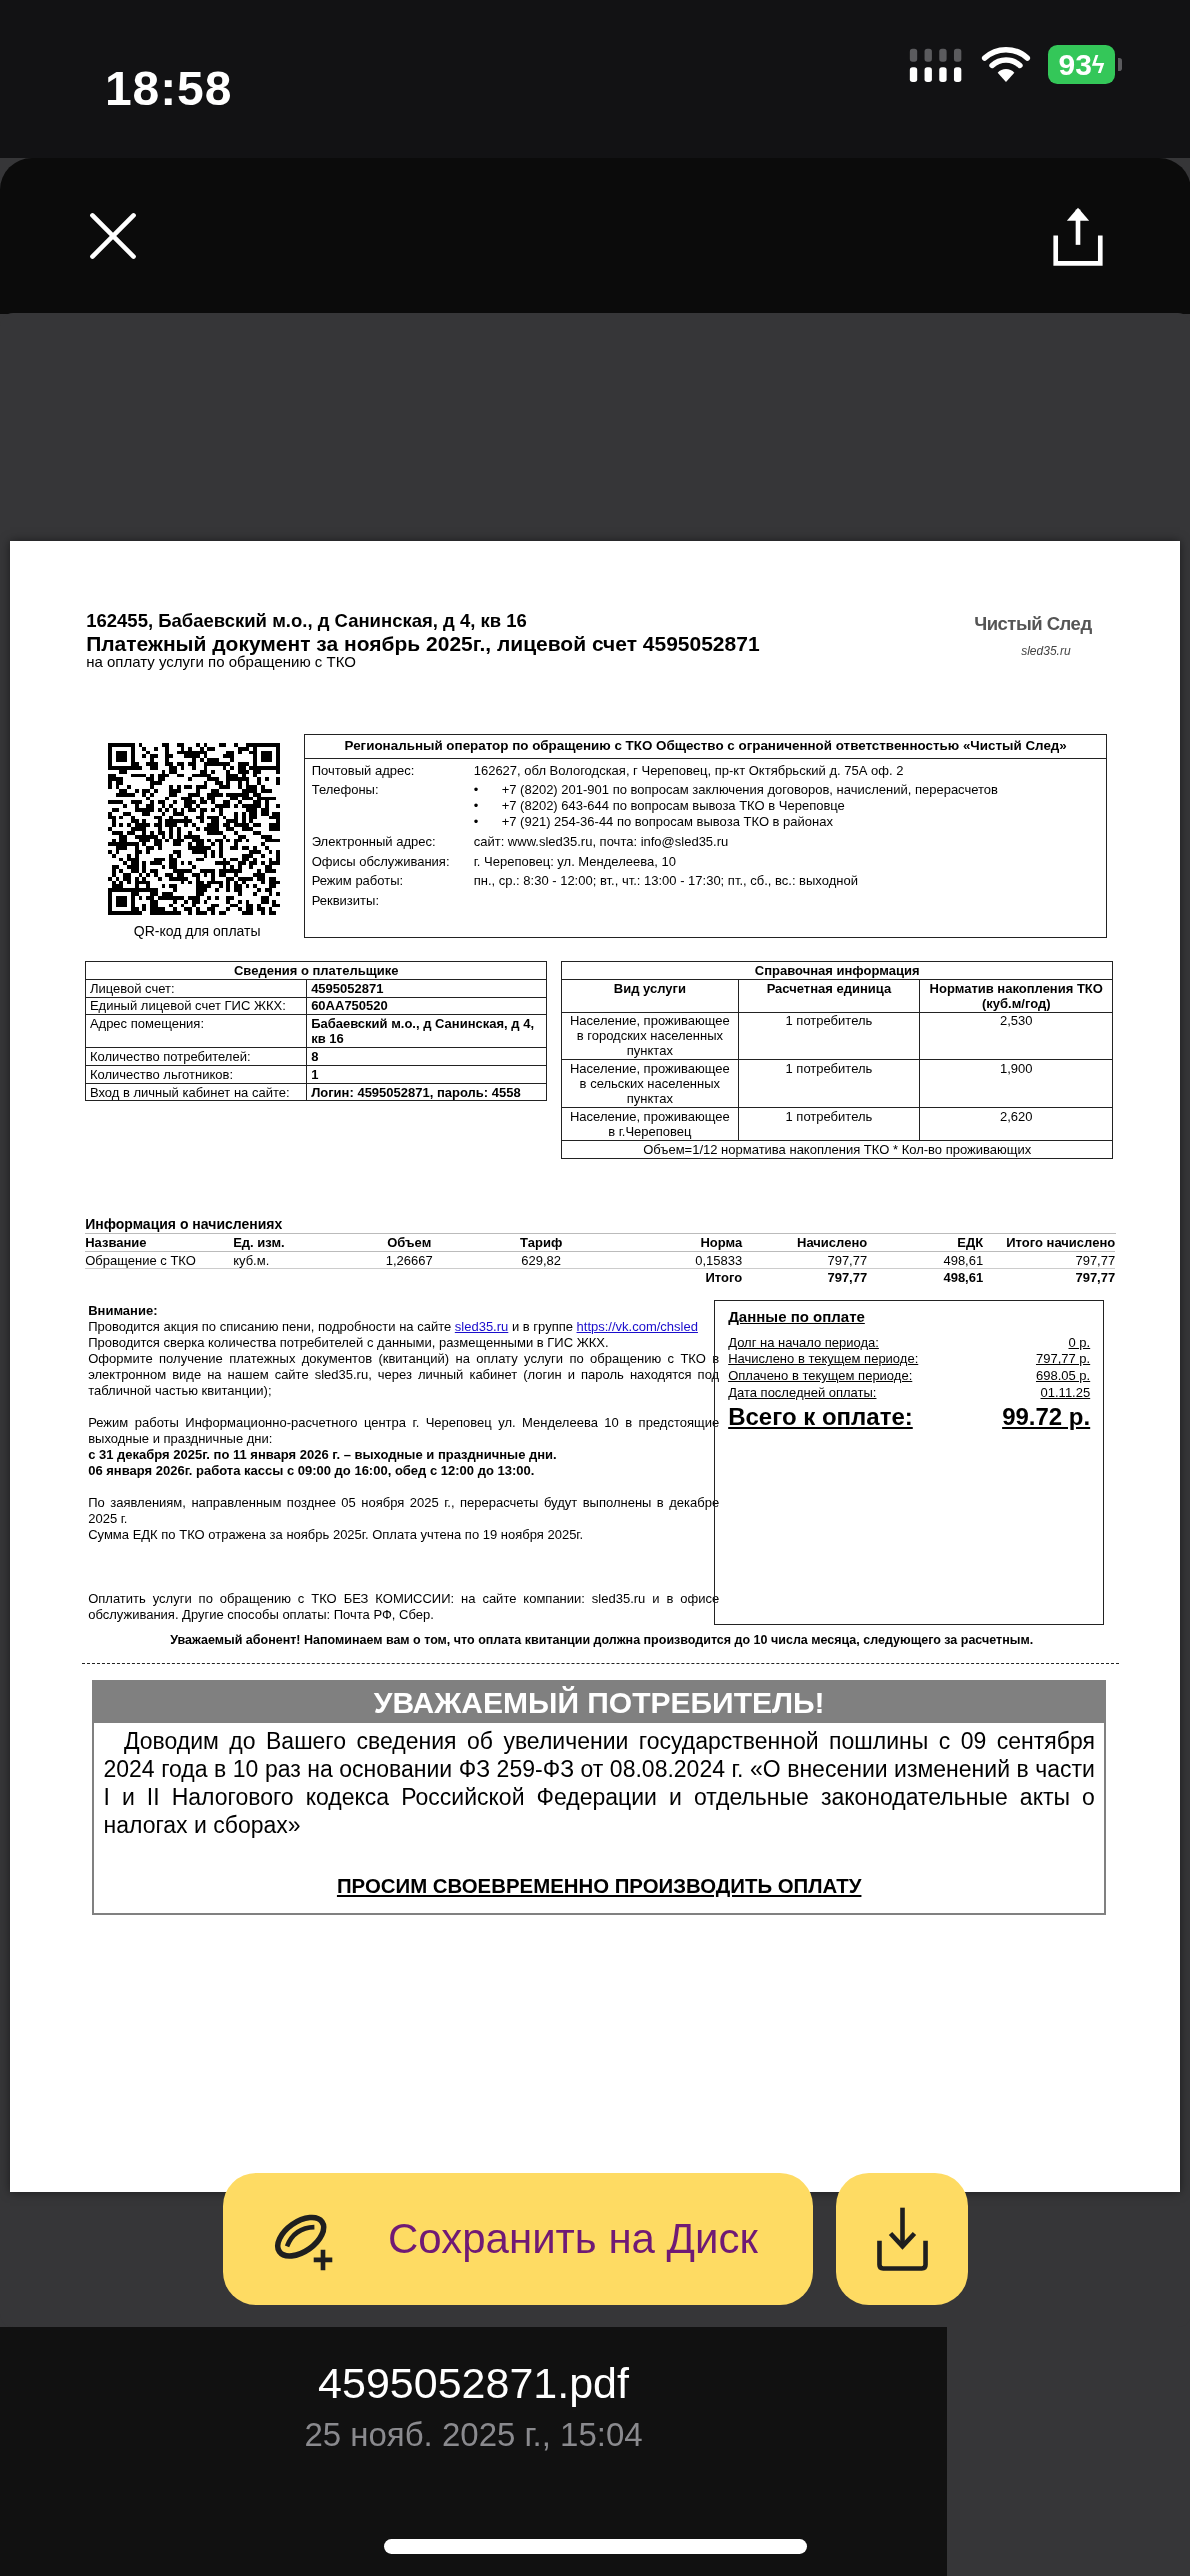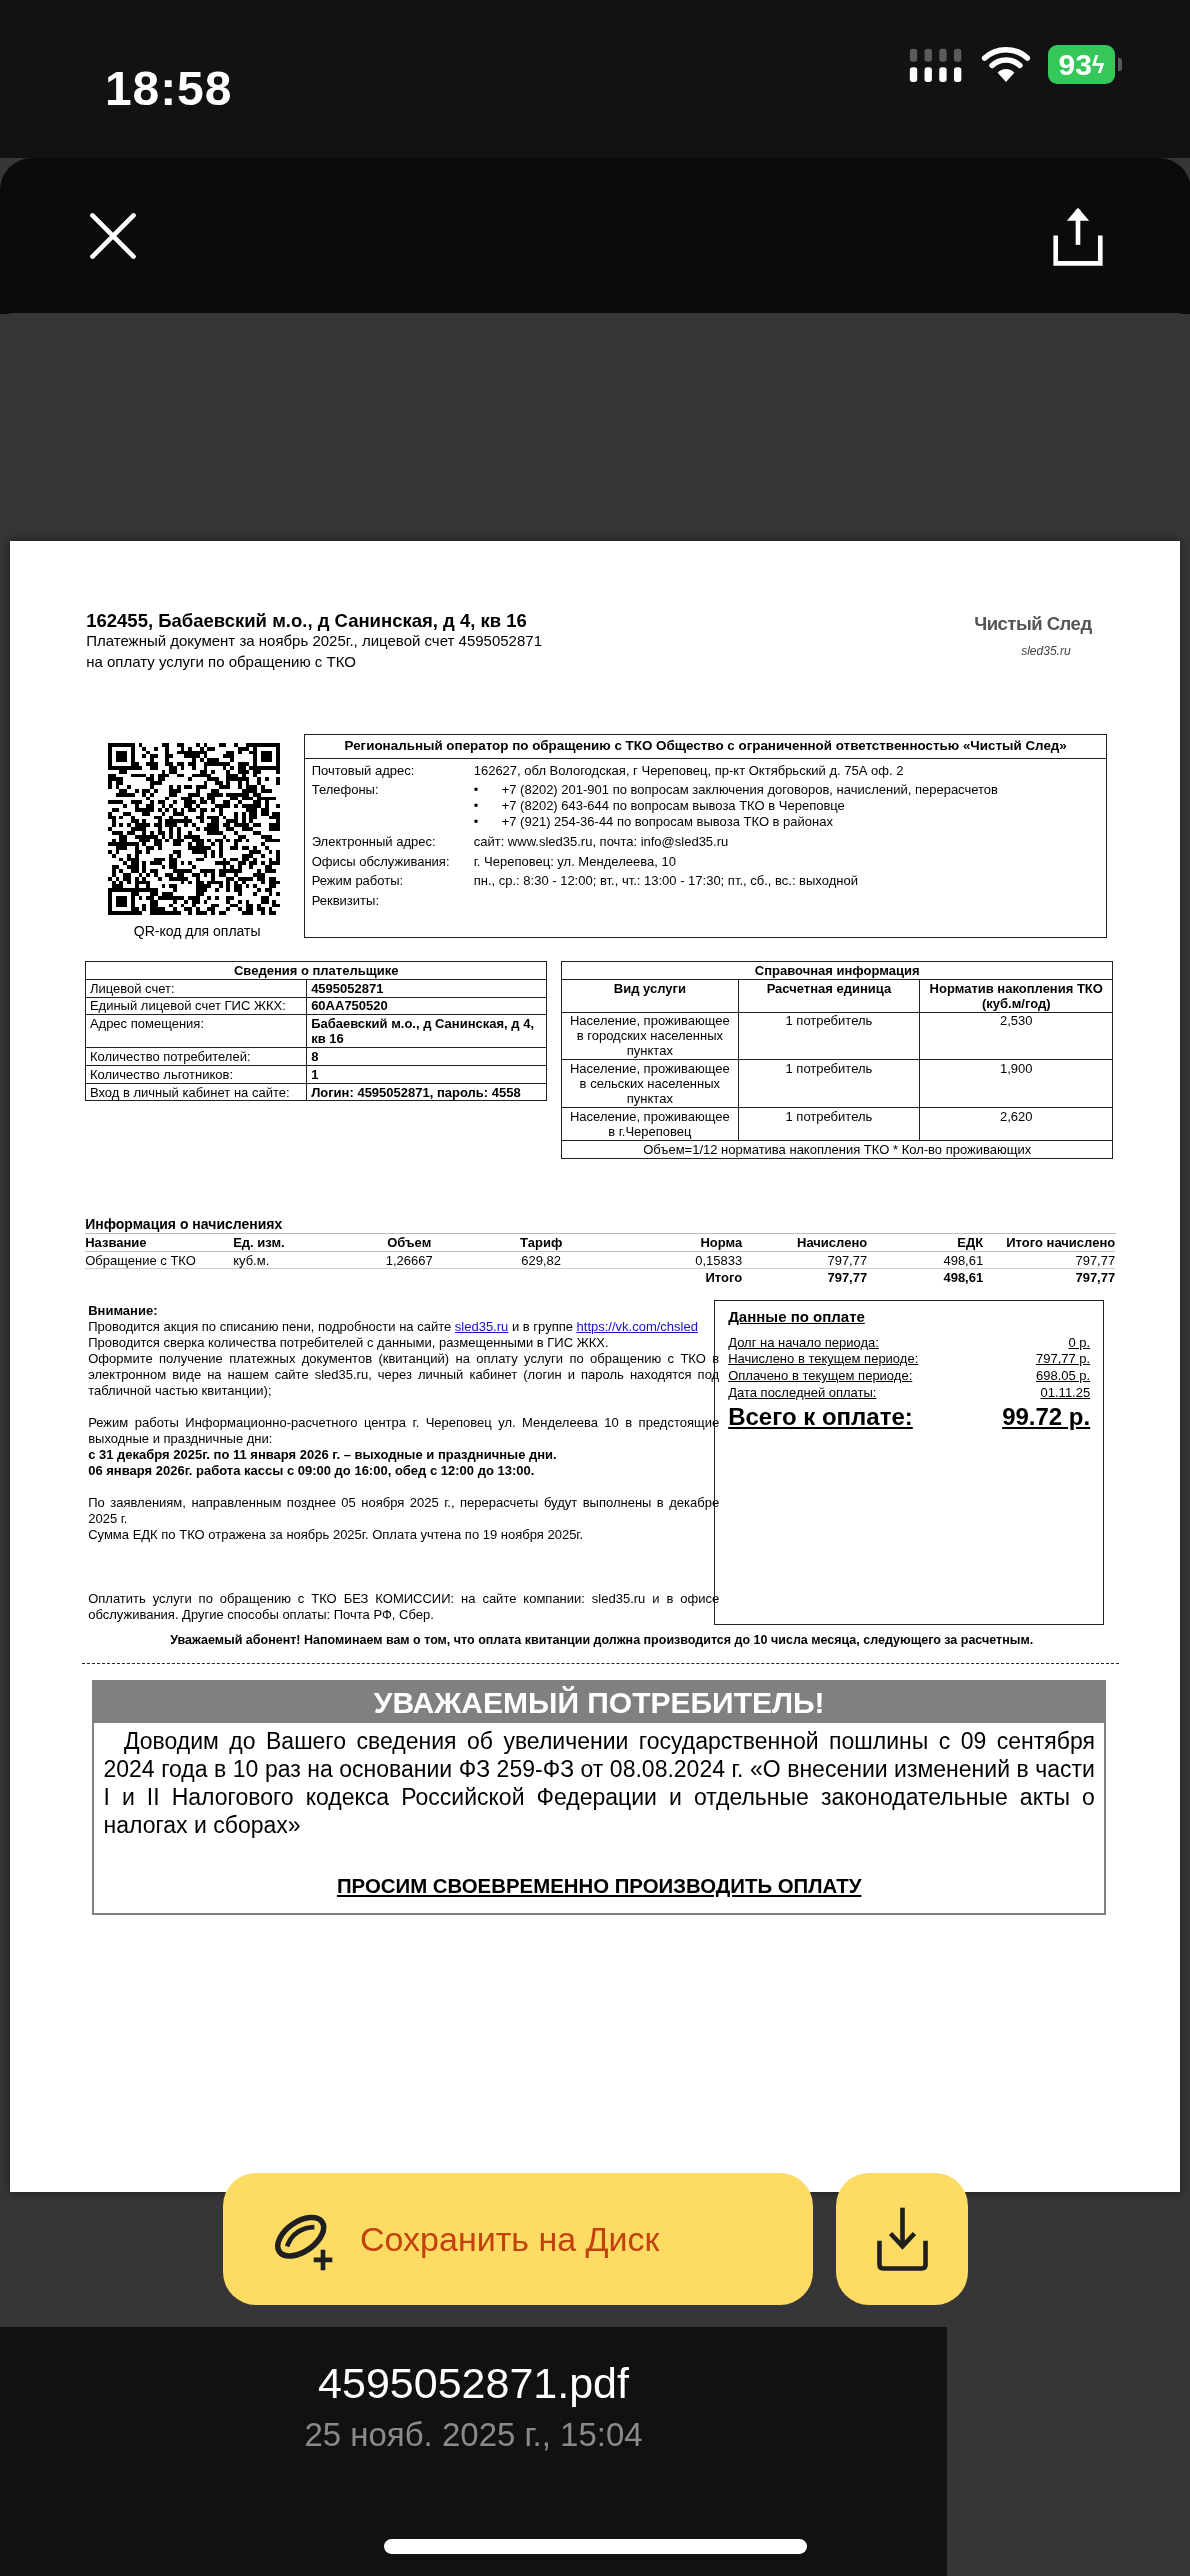--- a/index.html
+++ b/index.html
@@ -18,21 +18,21 @@
   .hdr-close { position: absolute; left: 85px; top: 50px; width: 56px; height: 56px; }
   .hdr-title { position: absolute; left: 0; right: 0; top: 52px; text-align: center; color: #fff; font-size: 46px; }
   .hdr-share { position: absolute; right: 85px; top: 46px; width: 56px; height: 65px; }
 
   
   .viewer { position: absolute; left: 0; top: 313px; width: 1191px; height: 2014px; background: #363638; border-radius: 13px; }
   .page { position: absolute; left: 10.2px; top: 228px; width: 1170px; height: 1651px; background: #fff; box-shadow: 0 0 9.3px rgba(0,0,0,0.5); }
 
   
   .doc-h1 { position: absolute; left: 76px; top: 69px; font-size: 18.5px; font-weight: bold; }
-  .doc-h2 { position: absolute; left: 76px; top: 91px; font-size: 15px; font-weight: normal; }
+  .doc-h2 { position: absolute; left: 76px; top: 91px; font-size: 21px; font-weight: bold; }
   .doc-h3 { position: absolute; left: 76px; top: 112px; font-size: 15px; }
   .logo { position: absolute; left: 964px; top: 72px; font-size: 18.5px; font-weight: bold; color: #555; letter-spacing: -0.5px; }
   .logo-sub { position: absolute; left: 1011px; top: 103px; font-size: 12px; font-style: italic; color: #444; }
 
   .qr { position: absolute; left: 98px; top: 202px; width: 172px; height: 172px; }
   .qr-label { position: absolute; left: 85px; top: 382px; width: 204px; text-align: center; font-size: 14px; }
 
   .op-box { position: absolute; left: 294px; top: 193px; width: 803px; height: 204px; border: 1.9px solid #222; font-size: 13px; }
   .op-title { height: 24px; border-bottom: 1.9px solid #222; text-align: center; font-weight: bold; font-size: 13.4px; line-height: 22px; }
   .op-row { display: flex; padding-left: 6.5px; line-height: 16px; margin-top: 3.7px; }
@@ -75,21 +75,21 @@
   .reminder { position: absolute; left: 76px; top: 1092px; width: 1031px; text-align: center; font-weight: bold; font-size: 12.5px; }
   .cut-line { position: absolute; left: 72px; top: 1122px; width: 1037px; border-top: 1.9px dashed #222; }
 
   .notice { position: absolute; left: 82px; top: 1139px; width: 1014px; height: 235px; border: 2.8px solid #808080; background: #fff; }
   .notice-head { height: 41px; background: #808080; color: #fff; text-align: center; font-weight: bold; font-size: 30px; line-height: 41px; }
   .notice-body { padding: 3.7px 9.3px; font-size: 23px; line-height: 28px; text-align: justify; text-indent: 20.4px; }
   .notice-cta { text-align: center; font-weight: bold; font-size: 20.4px; text-decoration: underline; margin-top: 33px; }
 
   
   .save-btn { position: absolute; left: 223px; top: 2173px; width: 590px; height: 132px; background: #fedb63; border-radius: 33px; display: flex; align-items: center; padding-left: 48px; gap: 24px; }
-  .save-label { font-size: 34px; color: #c2410c; }
+  .save-label { font-size: 42px; color: #701a75; margin-left: 28px; }
   .dl-btn { position: absolute; left: 836px; top: 2173px; width: 132px; height: 132px; background: #fedb63; border-radius: 33px; display: flex; align-items: center; justify-content: center; }
 
   
   .footer { position: absolute; left: 0; top: 2327px; width: 947px; height: 249px; background: #111111; }
   .file-name { position: absolute; left: 0; right: 0; top: 32px; text-align: center; color: #fff; font-size: 43px; }
   .file-date { position: absolute; left: 0; right: 0; top: 89px; text-align: center; color: #8a8a8e; font-size: 33px; }
   .home-ind { position: absolute; left: 384px; top: 212px; width: 423px; height: 15px; border-radius: 7.4px; background: #fff; }
 </style>
 </head>
 <body>

